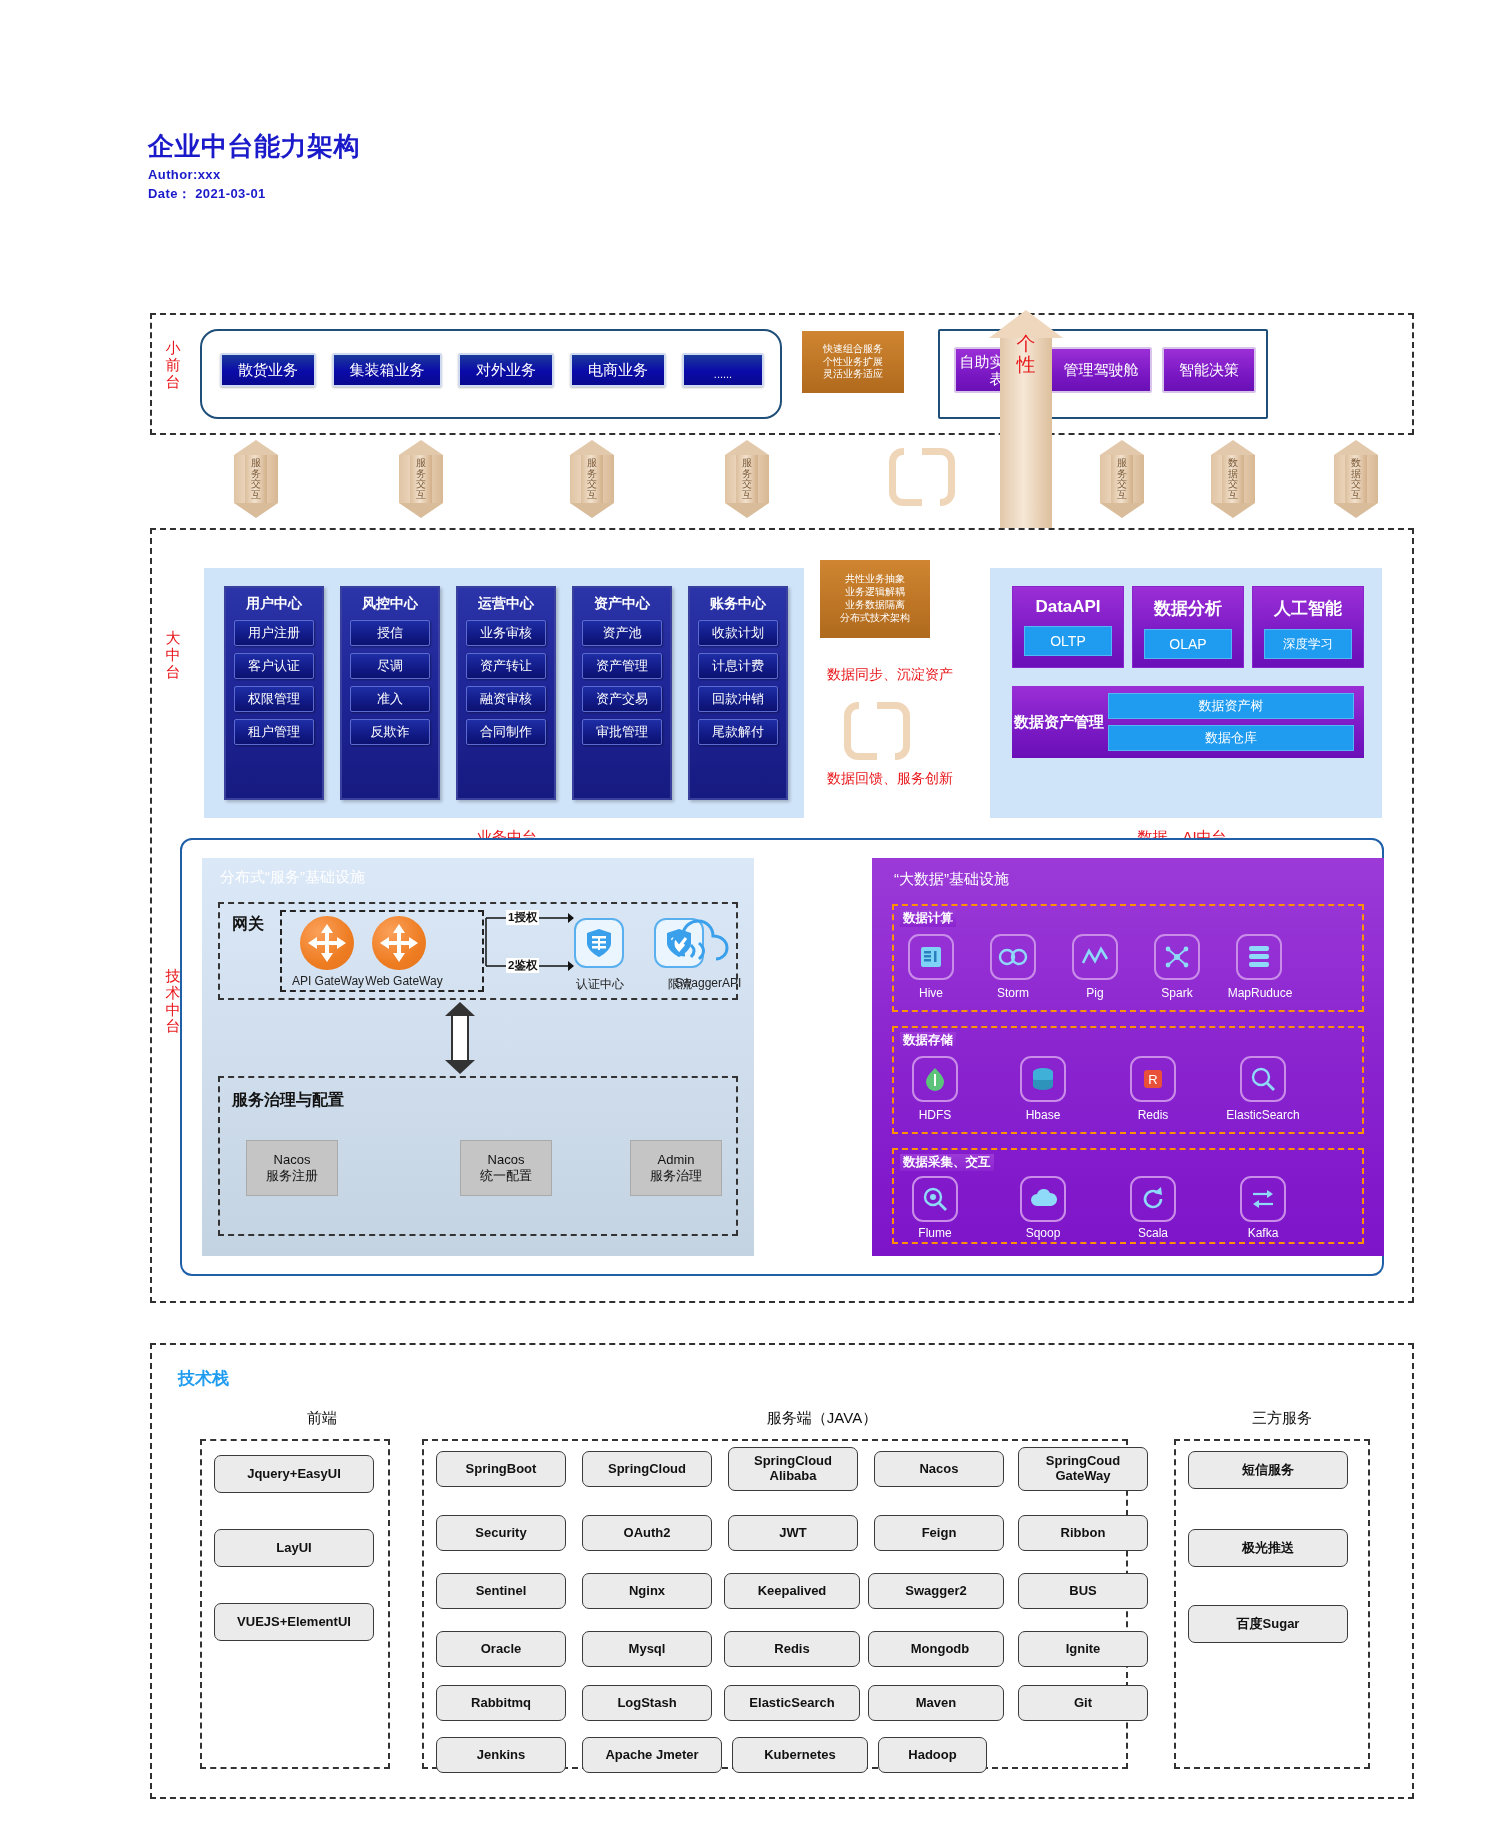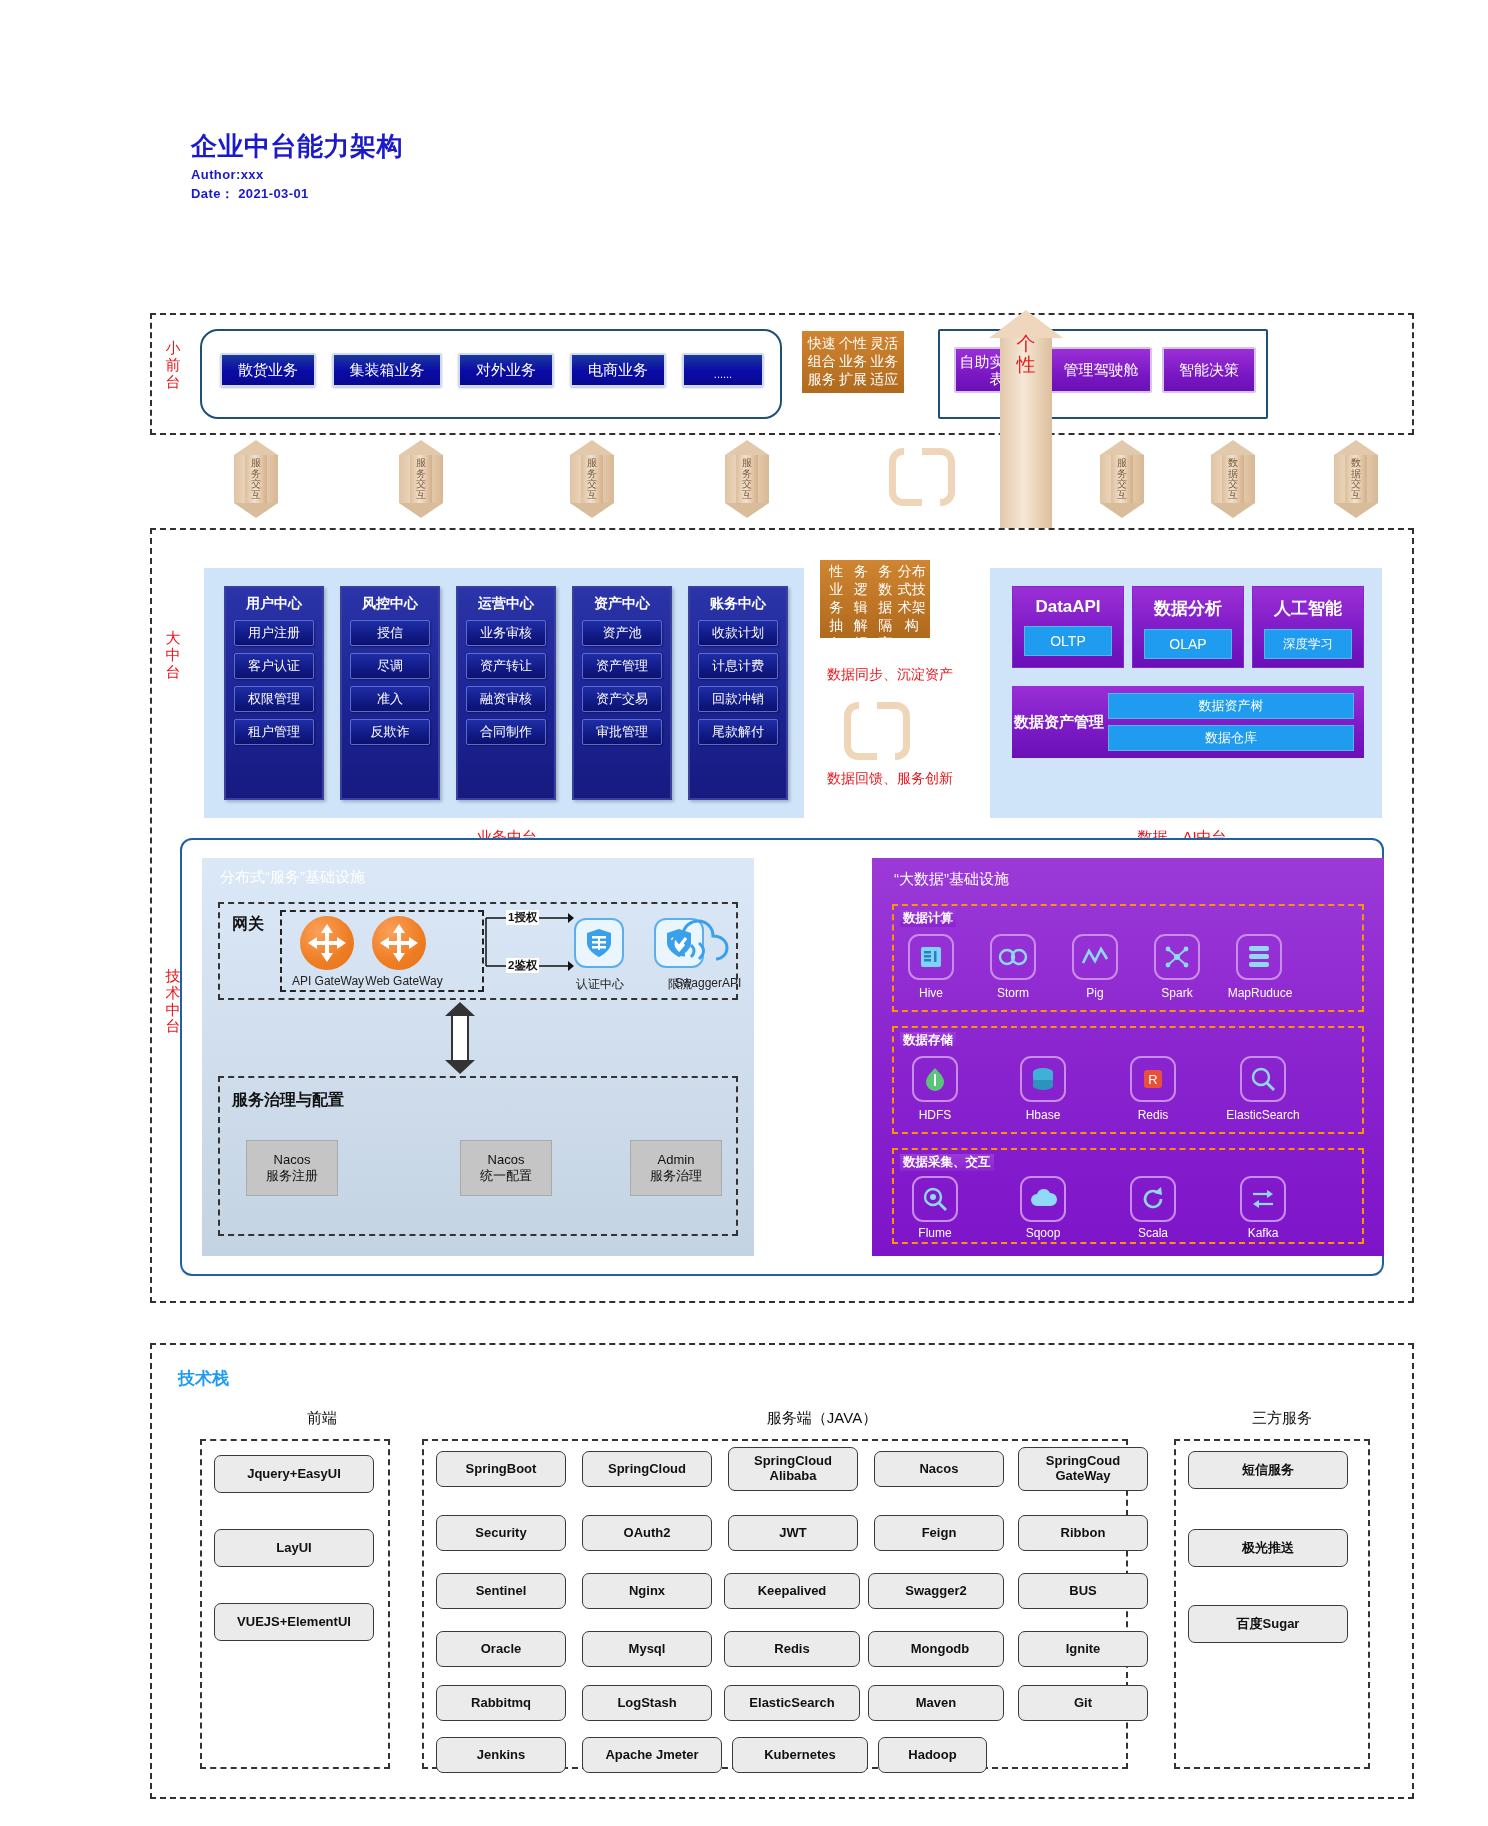--- a/index.html
+++ b/index.html
@@ -7,21 +7,21 @@
     margin: 0;
     width: 1488px;
     height: 1826px;
     background: #ffffff;
     font-family: "Liberation Sans", "DejaVu Sans", sans-serif;
     position: relative;
     overflow: hidden;
   }
 
   
-  .hdr { position: absolute; left: 148px; top: 132px; margin-left: 43px; }
+  .hdr { position: absolute; left: 148px; top: 132px; }
   .hdr-title {
     font-size: 26px; font-weight: bold; color: #1a1aca;
     letter-spacing: 0.5px; line-height: 1.15;
   }
   .hdr-sub {
     font-size: 13px; font-weight: bold; color: #1a1aca;
     margin-top: 4px; line-height: 1.45; letter-spacing: .4px;
   }
 
   
@@ -66,23 +66,23 @@
   }
   .chip-purple {
     background: linear-gradient(180deg,#9b2fd6 0%,#7a18c4 60%,#6a0fb5 100%);
     border: 2px solid #d8c4ea;
   }
 
   .orange-note {
     position: absolute;
     background: linear-gradient(180deg,#cf8531 0%,#b06a1d 100%);
     color: #fff;
-    font-size: 14px;
+    font-size: 10px;
     line-height: 1.28;
-    display: flex; flex-direction: row;
+    display: flex; flex-direction: column;
     align-items: center; justify-content: center;
     text-align: center;
     padding: 2px 4px;
   }
 
   
   .tan-arrow {
     position: absolute;
     width: 44px;
     background: linear-gradient(90deg,#e0c4a4 0%,#f0dcc6 40%,#d8b894 100%);

